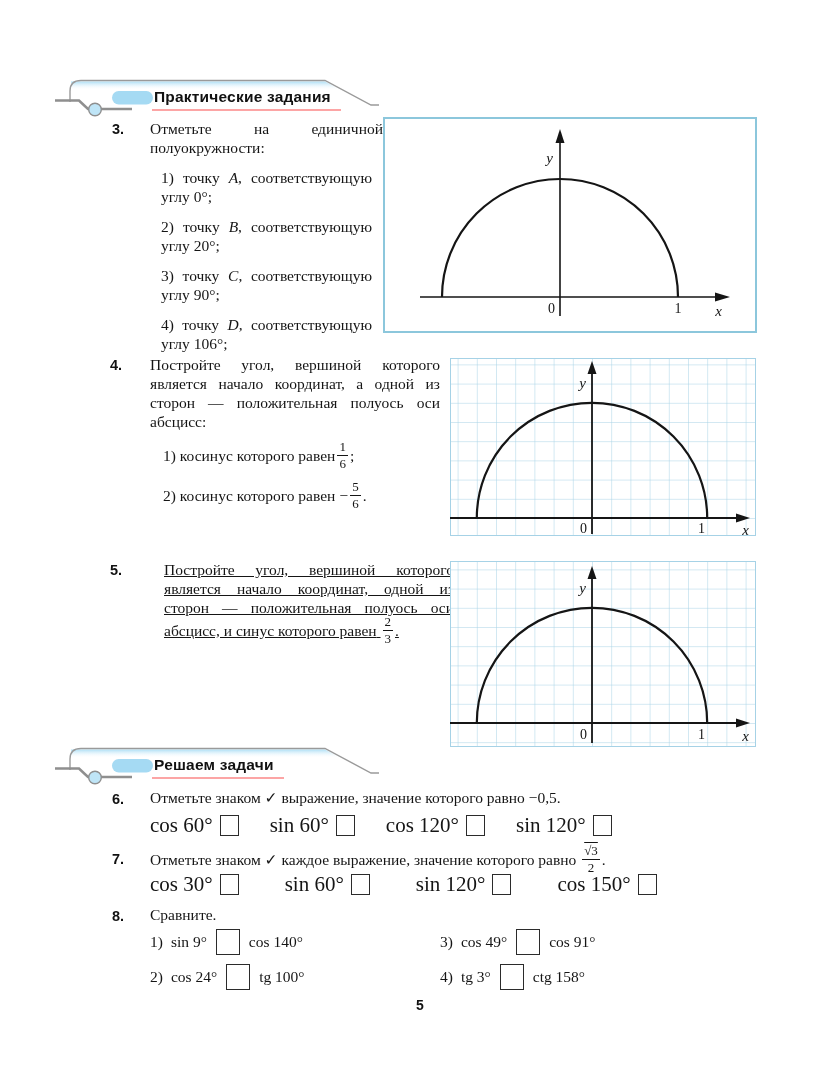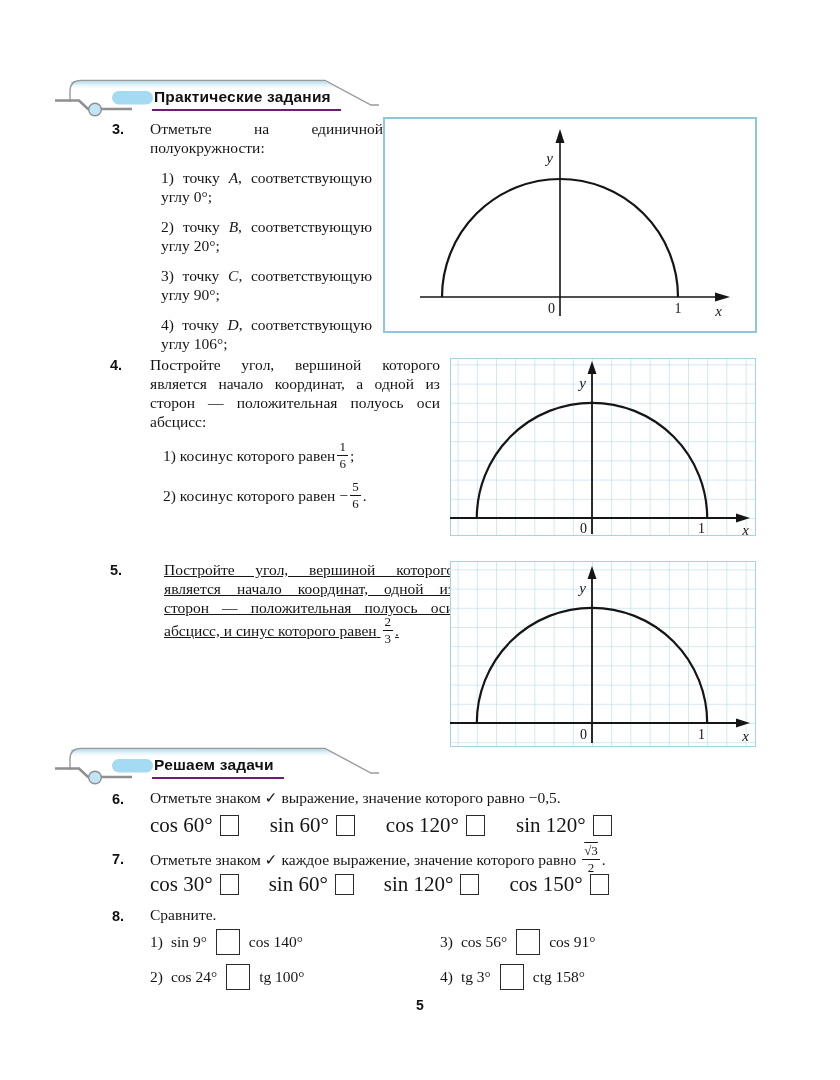--- a/index.html
+++ b/index.html
@@ -8,21 +8,21 @@
     font-family:"Liberation Serif", serif;color:#151515;
     -webkit-font-smoothing:antialiased;
   }
   
   .ribbon{position:absolute;width:330px;height:46px;}
   .ribbon svg{position:absolute;left:0;top:0;}
   .ribbon-title{
     position:absolute;left:97px;top:12px;
     font-family:"Liberation Sans", sans-serif;font-weight:bold;font-size:15.5px;
     letter-spacing:.2px;color:#111;
-    border-bottom:2px solid #701a75;padding:0 10px 3px 2px;white-space:nowrap;
+    border-bottom:2px solid #fca5a5;padding:0 10px 3px 2px;white-space:nowrap;
   }
   
   .pnum{
     position:absolute;font-family:"Liberation Sans", sans-serif;
     font-weight:bold;font-size:14.5px;color:#111;
   }
   .ptext{position:absolute;font-size:15.5px;line-height:19px;text-align:justify;}
   .ptext p{margin:0;}
   .sublist{margin-top:5px;}
   .sublist .item{margin:11px;}
@@ -222,21 +222,21 @@
       <span>sin 120°</span>
       <span class="cb"></span>
     </span>
 </div>
 
 <div class="pnum" style="left:112px;top:851px;">7.</div>
 <div class="introline" style="left:150px;top:846px;">
   <span>Отметьте знаком ✓ каждое выражение, значение которого равно</span>
   <span class="frac"><span class="num rad">√3</span><span class="den">2</span></span><span>.</span>
 </div>
-<div class="optrow" style="left:150px;top:872px;gap:30px;">
+<div class="optrow" style="left:150px;top:872px;gap:46px;">
   <span class="opt">
       <span>cos 30°</span>
       <span class="cb"></span>
     </span>
   <span class="opt">
       <span>sin 60°</span>
       <span class="cb"></span>
     </span>
   <span class="opt">
       <span>sin 120°</span>
@@ -252,21 +252,21 @@
 <div class="introline" style="left:150px;top:906px;">Сравните.</div>
 <div class="cmpgrid" style="left:150px;top:929px;">
   <div class="pair">
     <span class="pn">1)</span>
     <span>sin 9°</span>
     <span class="cb8"></span>
     <span>cos 140°</span>
   </div>
   <div class="pair">
     <span class="pn">3)</span>
-    <span>cos 56°</span>
+    <span>cos 49°</span>
     <span class="cb8"></span>
     <span>cos 91°</span>
   </div>
   <div class="pair">
     <span class="pn">2)</span>
     <span>cos 24°</span>
     <span class="cb8"></span>
     <span>tg 100°</span>
   </div>
   <div class="pair">

